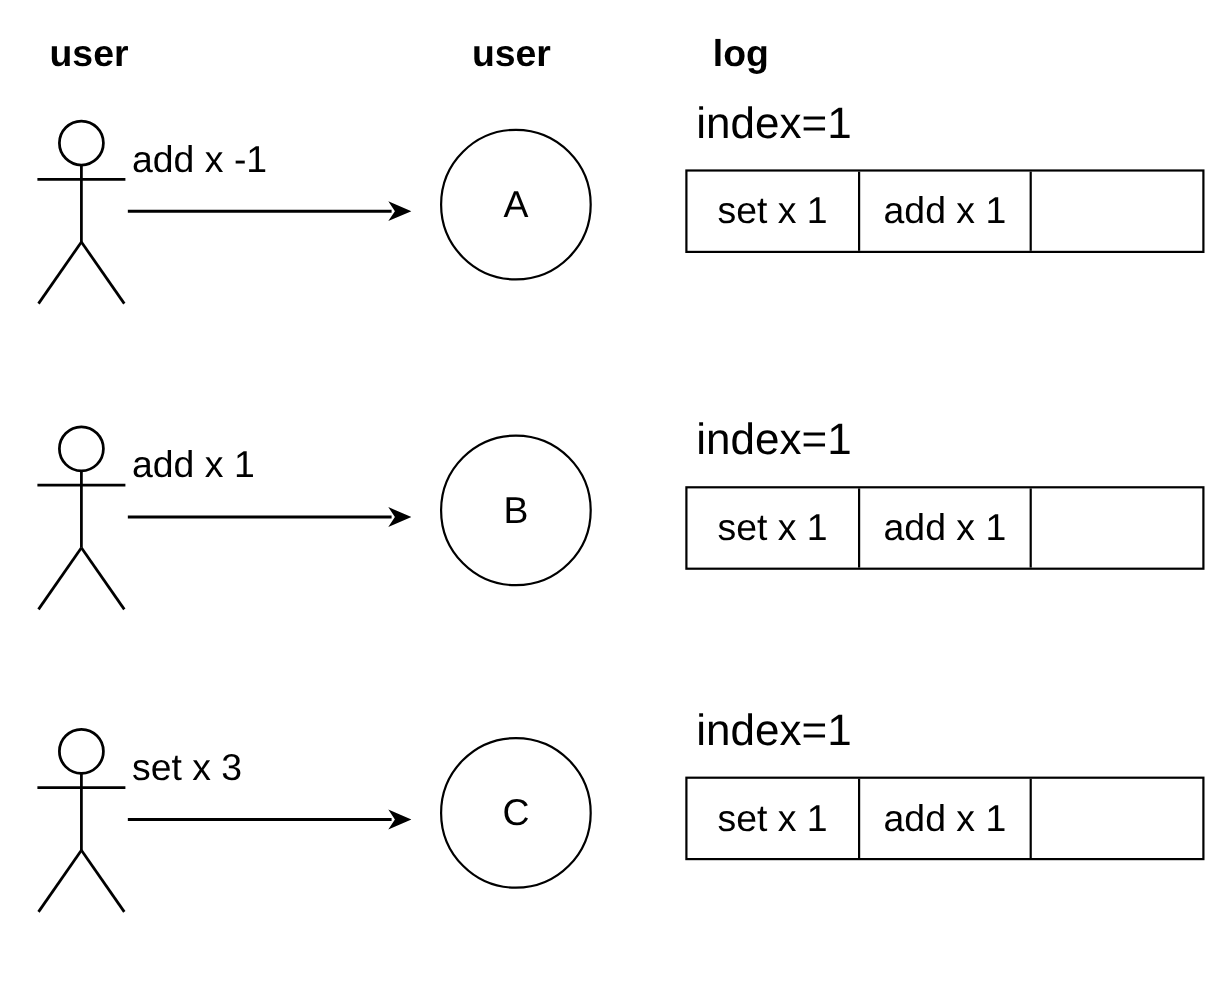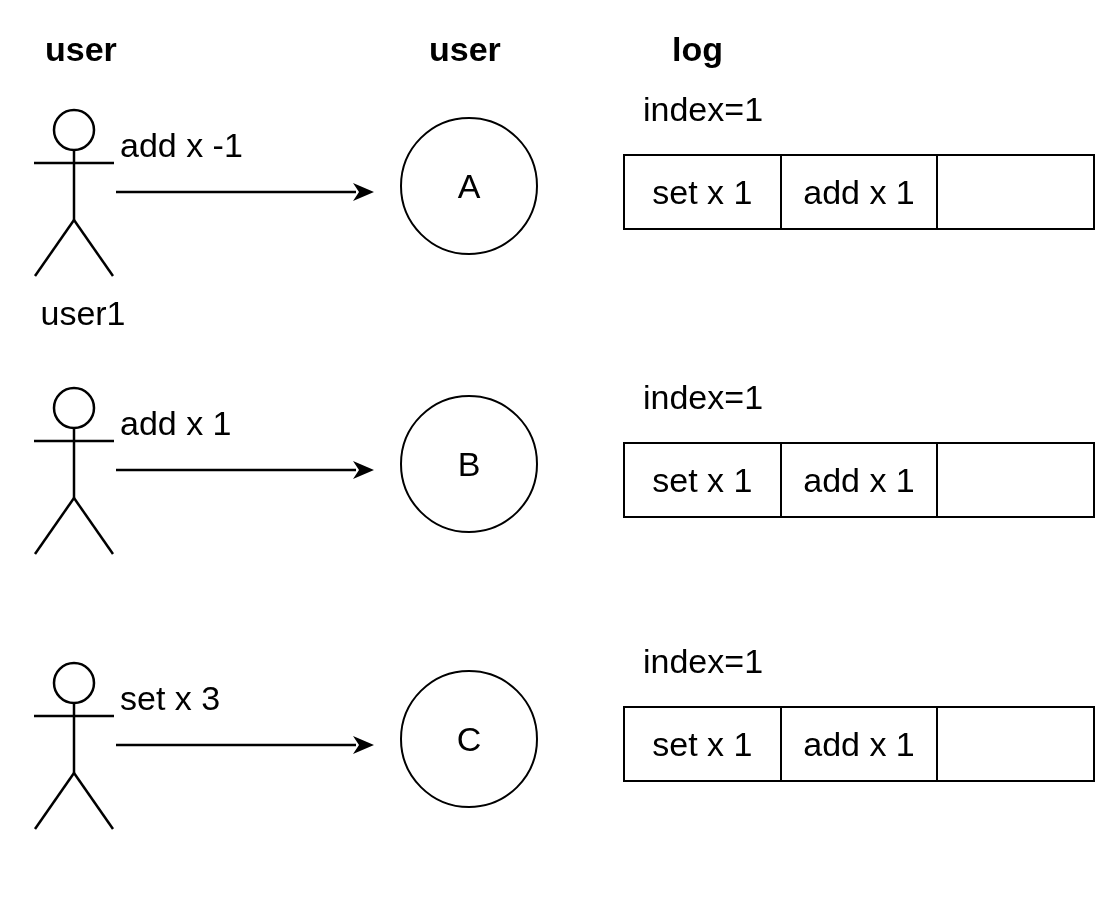--- a/index.html
+++ b/index.html
@@ -8,21 +8,21 @@
     background:#ffffff; color:#000000;
     font-family:Liberation Sans, sans-serif;
     overflow:hidden;
   }
   .col-header {
     position:absolute; top:32px;
     font-size:34px; font-weight:700; line-height:1; white-space:nowrap;
   }
   .col-header.user { left:45px; }
   .col-header.node { left:429px; }
-  .col-header.log  { left:648px;margin-left:24px; }
+  .col-header.log  { left:648px; }
 
   .row { position:absolute; left:0; width:1118px; height:322px; }
   .row-1 { top:95px; }
   .row-2 { top:373px; }
   .row-3 { top:648px; }
 
   .actor { position:absolute; left:33px; top:13px; }
 
   .user-name {
     position:absolute; left:10px; top:200px; width:146px;
@@ -41,22 +41,22 @@
     display:flex; align-items:center; justify-content:center;
     background:#ffffff;
   }
   .node-label { font-size:34px; line-height:1; }
 
   .log-group { position:absolute; left:623px; top:0; }
   .row-2 .log-group { top:10px; }
   .row-3 .log-group { top:-1px; }
 
   .log-index {
-    position:absolute; left:20px; top:-3px;
-    font-size:34px; line-height:1; white-space:nowrap;
+    position:absolute; left:10px; top:-3px;
+    font-size:40px; line-height:1; white-space:nowrap;
   }
   .log-table {
     position:absolute; left:0; top:59px;
     width:472px; height:76px;
     display:flex; box-sizing:border-box;
     border:2.5px solid #000000; background:#ffffff;
   }
   .log-cell {
     flex:1 1 0; display:flex; align-items:center; justify-content:center;
     font-size:34px; line-height:1; white-space:nowrap;
@@ -91,21 +91,20 @@
       <span class="node-label">A</span>
     </div>
     <div class="log-group">
       <div class="log-index">index=1</div>
       <div class="log-table">
         <div class="log-cell">set x 1</div>
         <div class="log-cell">add x 1</div>
         <div class="log-cell"></div>
       </div>
     </div>
-    <div class="user-name">user1</div>
   </div>
 
   <div class="row row-2">
     <svg class="actor" width="82" height="172" viewBox="0 0 82 172">
       <circle cx="41" cy="22" r="20" stroke-width="2.5"></circle>
       <line x1="41" y1="42" x2="41" y2="112" stroke-width="2.5"></line>
       <line x1="1" y1="55" x2="81" y2="55" stroke-width="2.5"></line>
       <line x1="41" y1="112" x2="2" y2="168" stroke-width="2.5"></line>
       <line x1="41" y1="112" x2="80" y2="168" stroke-width="2.5"></line>
     </svg>

